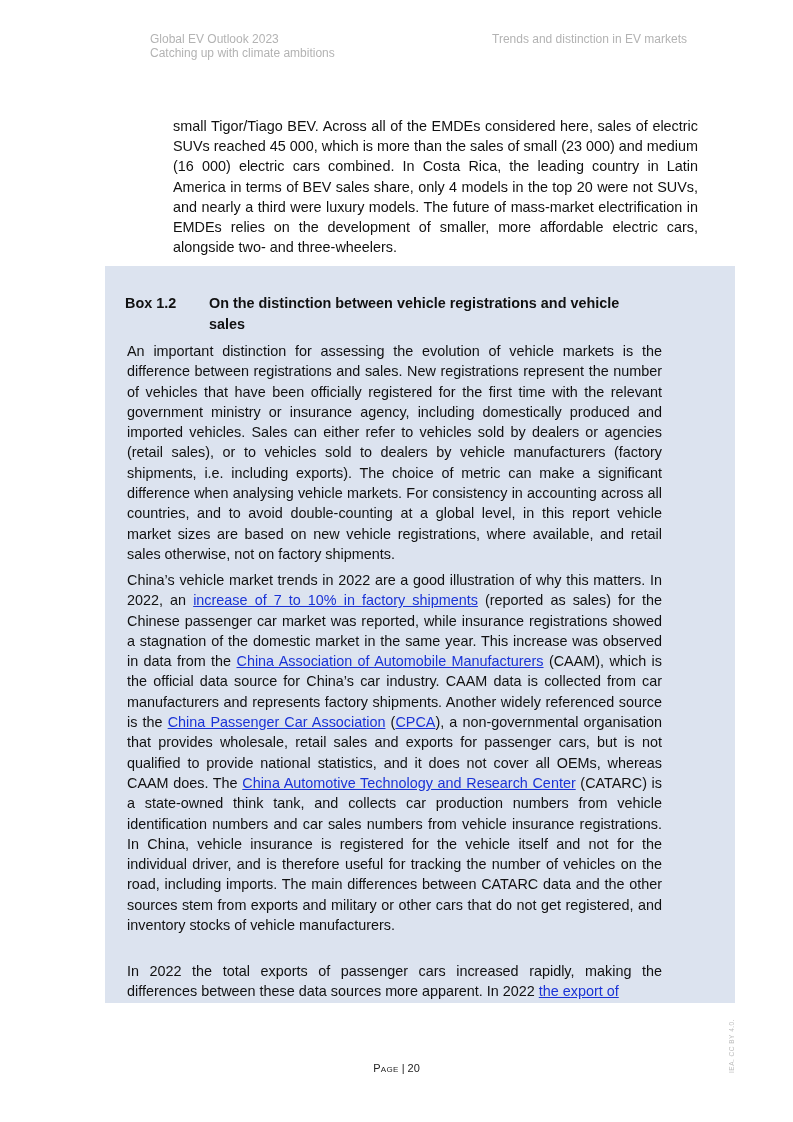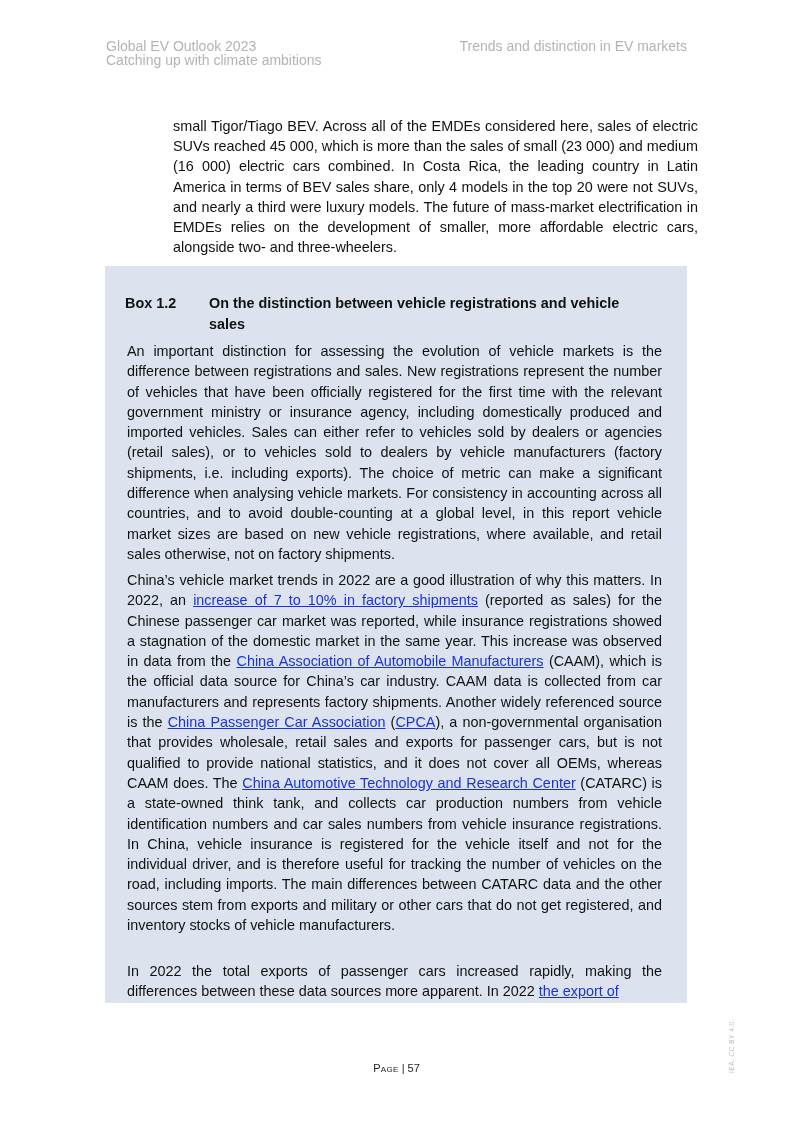--- a/index.html
+++ b/index.html
@@ -1,23 +1,23 @@
 <!DOCTYPE html>
 <html><head>
 <meta charset="utf-8">
 <style>
   html, body { margin: 0; padding: 0; background: #ffffff; }
   body { width: 793px; height: 1122px; position: relative; overflow: hidden;
          font-family: "Liberation Sans", sans-serif; color: #111; }
-  .hdr { position: absolute; top: 39px; font-size: 14px; line-height: 14px; color: #b3b3b3; }
+  .hdr { position: absolute; top: 32px; font-size: 12px; line-height: 14px; color: #b3b3b3; margin-left: 44px; }
   .hdr-left { left: 106px; }
   .hdr-right { right: 106px; text-align: right; }
   .para { position: absolute; font-size: 14.4px; line-height: 20.2px; text-align: justify; color: #111; margin: 11px; }
   .intro { left: 162px; width: 525px; top: 105px; }
-  .box { position: absolute; left: 105px; top: 266px; width: 582px; height: 737px; background: #dce3ef; }
+  .box { position: absolute; left: 105px; top: 266px; width: 582px; height: 737px; background: #dce3ef; padding-left: 48px; }
   .box-title { position: absolute; left: 20px; top: 27px; width: 540px; font-weight: bold;
                font-size: 14.4px; line-height: 20.5px; color: #111; }
   .box-label { position: absolute; left: 0; top: 0; }
   .box-heading { position: absolute; left: 84px; top: 0; width: 440px; }
   .bp { position: absolute; left: 22px; width: 535px; font-size: 14.4px; line-height: 20.3px;
         text-align: justify; margin: 0; color: #111; }
   .bp1 { top: 75px; }
   .bp2 { top: 304px; }
   .bp3 { top: 667px; margin-top: 28px; }
   a.lnk { color: #1a33d6; text-decoration: underline; }
@@ -45,16 +45,16 @@
   </div>
 
   <p class="bp bp1">An important distinction for assessing the evolution of vehicle markets is the difference between registrations and sales. New registrations represent the number of vehicles that have been officially registered for the first time with the relevant government ministry or insurance agency, including domestically produced and imported vehicles. Sales can either refer to vehicles sold by dealers or agencies (retail sales), or to vehicles sold to dealers by vehicle manufacturers (factory shipments, i.e. including exports). The choice of metric can make a significant difference when analysing vehicle markets. For consistency in accounting across all countries, and to avoid double-counting at a global level, in this report vehicle market sizes are based on new vehicle registrations, where available, and retail sales otherwise, not on factory shipments.</p>
 
   <p class="bp bp2"><span>China’s vehicle market trends in 2022 are a good illustration of why this matters. In 2022, an </span><a class="lnk" href="#">increase of 7 to 10% in factory shipments</a><span> (reported as sales) for the Chinese passenger car market was reported, while insurance registrations showed a stagnation of the domestic market in the same year. This increase was observed in data from the </span><a class="lnk" href="#">China Association of Automobile Manufacturers</a><span> (CAAM), which is the official data source for China’s car industry. CAAM data is collected from car manufacturers and represents factory shipments. Another widely referenced source is the </span><a class="lnk" href="#">China Passenger Car Association</a><span> (</span><a class="lnk" href="#">CPCA</a><span>), a non-governmental organisation that provides wholesale, retail sales and exports for passenger cars, but is not qualified to provide national statistics, and it does not cover all OEMs, whereas CAAM does. The </span><a class="lnk" href="#">China Automotive Technology and Research Center</a><span> (CATARC) is a state-owned think tank, and collects car production numbers from vehicle identification numbers and car sales numbers from vehicle insurance registrations. In China, vehicle insurance is registered for the vehicle itself and not for the individual driver, and is therefore useful for tracking the number of vehicles on the road, including imports. The main differences between CATARC data and the other sources stem from exports and military or other cars that do not get registered, and inventory stocks of vehicle manufacturers.</span></p>
 
   <p class="bp bp3"><span>In 2022 the total exports of passenger cars increased rapidly, making the differences between these data sources more apparent. In 2022 </span><a class="lnk" href="#">the export of</a></p>
 </div>
 
 <div class="footer">
-  <span class="sc">Page</span><span> | </span><span>57</span>
+  <span class="sc">Page</span><span> | </span><span>20</span>
 </div>
 
 <div class="license">IEA. CC BY 4.0.</div>
 
 </body></html>

